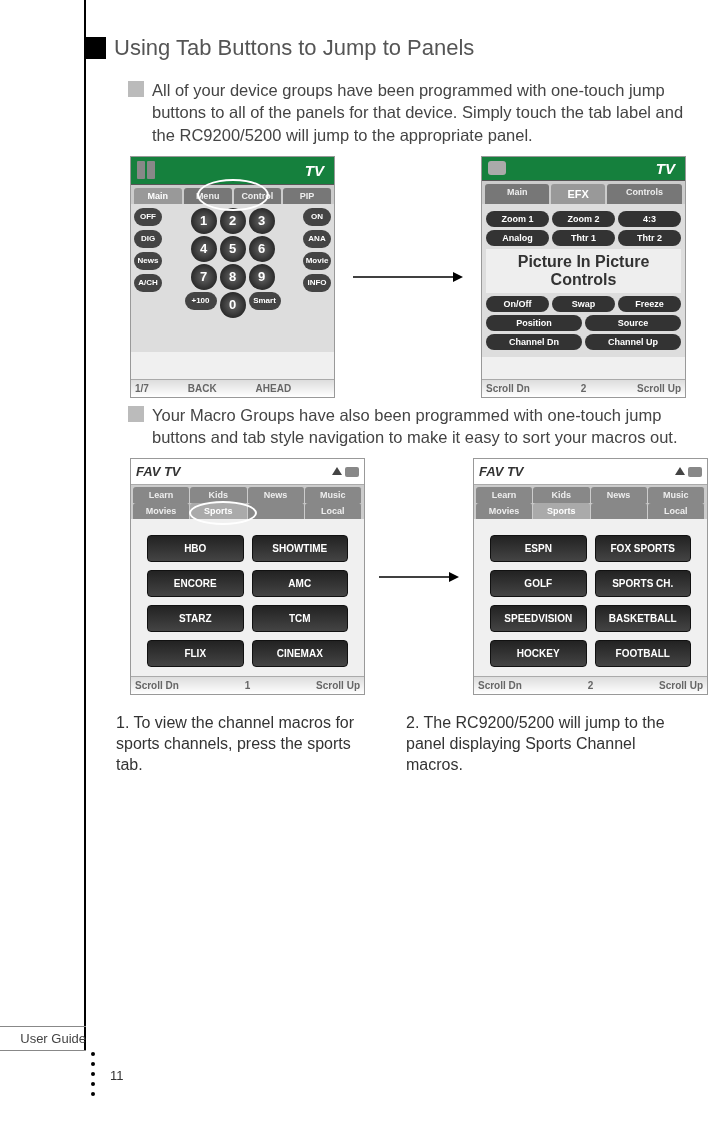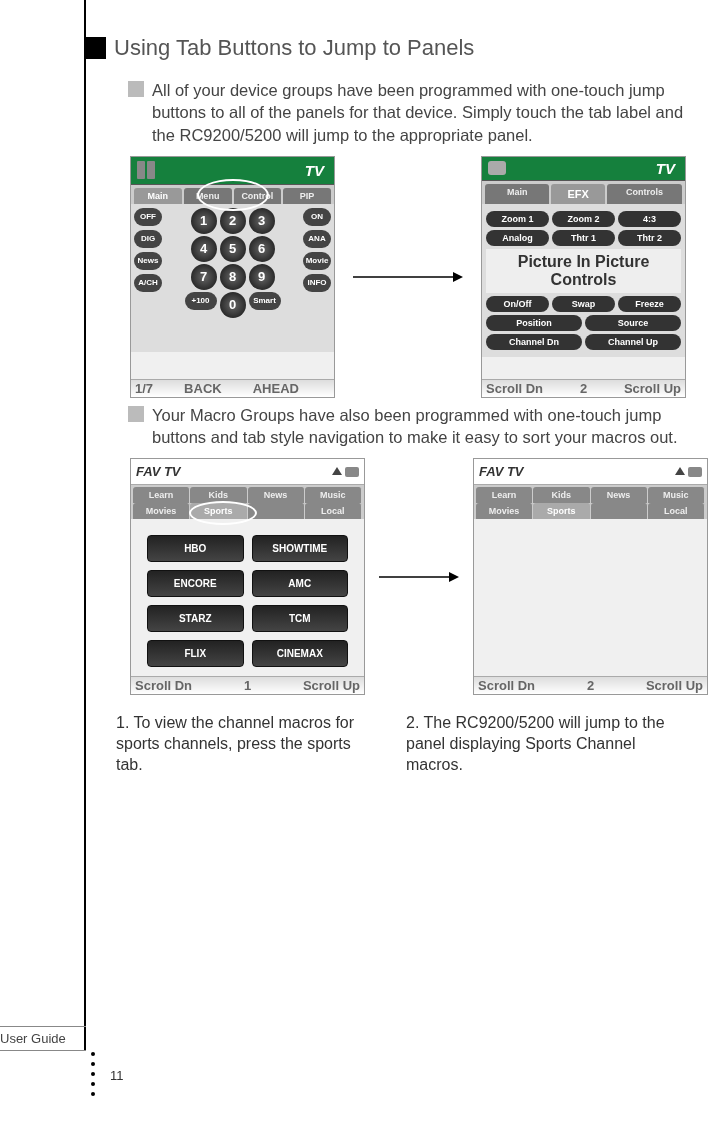--- a/index.html
+++ b/index.html
@@ -171,21 +171,21 @@
       font-weight:bold;
     }
     .bottombar {
       position: absolute;
       bottom: 0; left:0; right:0;
       height: 18px;
       background: linear-gradient(#ddd,#fff);
       border-top: 1px solid #aaa;
       display:flex;align-items:center;justify-content:space-between;
       padding: 0 4px;
-      font-size: 13px;
+      font-size: 10px;
       font-weight: bold;
       color:#666;
     }
     .section-title {
       background: #eee;
       text-align: center;
       font-size: 16px;
       font-weight: bold;
       color:#333;
       padding: 4px 0;
@@ -250,21 +250,21 @@
       position: absolute;
       border: 2px solid #fff;
       border-radius: 50%;
       background: transparent;
     }
     .user-guide {
       position: absolute;
       left: 0;
       top: 1026px;
       width: 86px;
-      text-align: left;
+      text-align: right;
       font-size: 13px;
       color:#444;
       border-top: 1px solid #888;
       border-bottom: 1px solid #888;
       padding: 4px 0;
     }
     .page-num {
       position: absolute;
       left: 110px;
       top: 1068px;
@@ -475,20 +475,30 @@
       <div class="fav-tabrow">
         <div class="fav-tab">Learn</div>
         <div class="fav-tab">Kids</div>
         <div class="fav-tab">News</div>
         <div class="fav-tab">Music</div>
         <div class="fav-tab">Movies</div>
         <div class="fav-tab active">Sports</div>
         <div class="fav-tab"></div>
         <div class="fav-tab">Local</div>
       </div>
+      <div class="channel-grid">
+        <div class="chan-btn">ESPN</div>
+        <div class="chan-btn">FOX SPORTS</div>
+        <div class="chan-btn">GOLF</div>
+        <div class="chan-btn">SPORTS CH.</div>
+        <div class="chan-btn">SPEEDVISION</div>
+        <div class="chan-btn">BASKETBALL</div>
+        <div class="chan-btn">HOCKEY</div>
+        <div class="chan-btn">FOOTBALL</div>
+      </div>
       <div class="bottombar">
         <span>Scroll Dn</span>
         <span>2</span>
         <span>Scroll Up</span>
       </div>
     </div>
   </div>
 
   <div class="captions-row" style="margin-top:18px;margin-left:28px;">
     <div class="caption" style="width:250px">1. To view the channel macros for sports channels, press the sports tab.</div>

